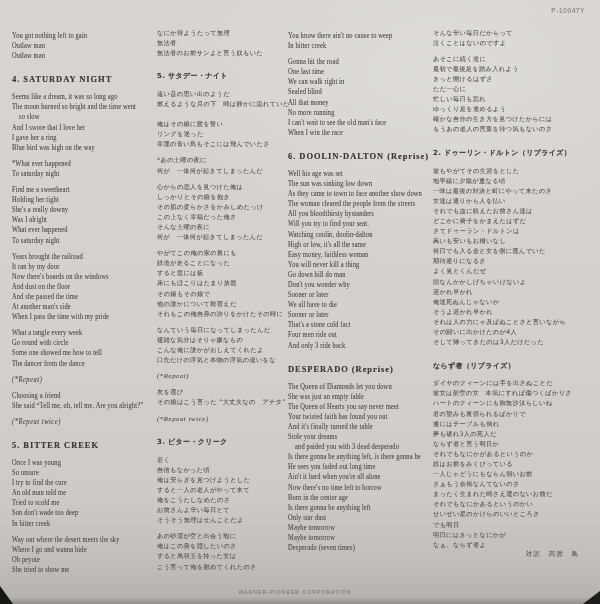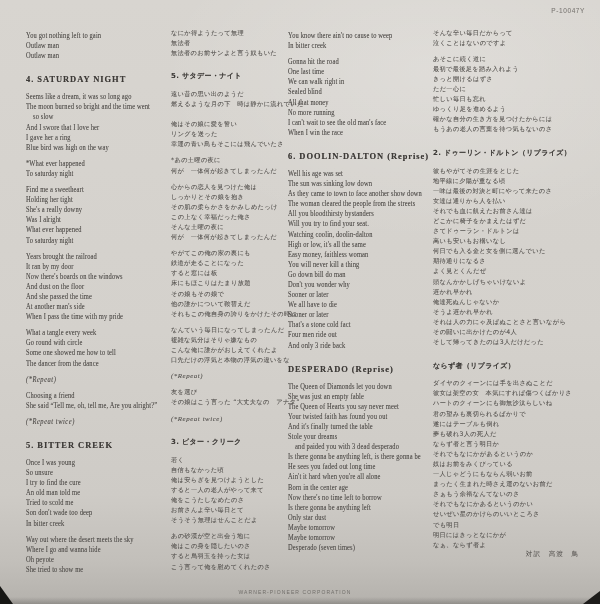--- a/index.html
+++ b/index.html
@@ -8,21 +8,21 @@
 
   .paper {
     position:absolute; inset:0;
     background:
       radial-gradient(ellipse 420px 260px at 72% 12%, rgba(255,255,255,.20), rgba(255,255,255,0) 65%),
       linear-gradient(180deg, #d8d5d0 0%, #d4d1cc 55%, #cecbc6 82%, #c2bfba 93%, #b4b1ac 100%);
     overflow:hidden;
   }
 
   .col { position:absolute; top:28px; }
-  .col1 { left:26px;  width:286px; }
+  .col1 { left:12px;  width:286px; }
   .col2 { left:288px; width:294px; }
 
   .block { position:relative; }
   .block + .block { margin-top:6px; }
   .block.heading { margin-top:13px; margin-bottom:6px; height:12px; line-height:12px; }
 
   .row { position:relative; height:10.1px; line-height:10.1px; }
 
   .en {
     display:inline-block; transform:scaleX(.9); transform-origin:left center;
@@ -190,22 +190,22 @@
         <div class="row"><span class="en">The Queen of Diamonds let you down</span><span class="ja">ダイヤのクィーンには手を出さぬことだ</span></div>
         <div class="row"><span class="en">She was just an empty fable</span><span class="ja">彼女は架空の女　本気にすれば傷つくばかりさ</span></div>
         <div class="row"><span class="en">The Queen of Hearts you say never meet</span><span class="ja">ハートのクィーンにも御無沙汰らしいね</span></div>
         <div class="row"><span class="en">Your twisted faith has found you out</span><span class="ja">君の望みも裏切られるばかりで</span></div>
         <div class="row"><span class="en">And it's finally turned the table</span><span class="ja">遂にはテーブルも倒れ</span></div>
         <div class="row"><span class="en">Stole your dreams</span><span class="ja">夢も破れ3人の死人だ</span></div>
         <div class="row"><span class="en">    and paided you with 3 dead desperado</span><span class="ja">ならず者と言う明日か</span></div>
         <div class="row"><span class="en">Is there gonna be anything left, is there gonna be</span><span class="ja">それでもなにかがあるというのか</span></div>
         <div class="row"><span class="en">He sees you faded out long time</span><span class="ja">奴はお前をみくびっている</span></div>
         <div class="row"><span class="en">Ain't it hard when you're all alone</span><span class="ja">一人じゃどうにもならん弱いお前</span></div>
+        <div class="row"><span class="en">Now there's no time left to borrow</span><span class="ja">さぁもう余裕なんてないのさ</span></div>
         <div class="row"><span class="en">Born in the center age</span><span class="ja">まったく生まれた時さえ運のないお前だ</span></div>
-        <div class="row"><span class="en">Now there's no time left to borrow</span><span class="ja">さぁもう余裕なんてないのさ</span></div>
         <div class="row"><span class="en">Is there gonna be anything left</span><span class="ja">それでもなにかあるというのかい</span></div>
         <div class="row"><span class="en">Only star dust</span><span class="ja">せいぜい星のかけらのいいところさ</span></div>
         <div class="row"><span class="en">Maybe tomorrow</span><span class="ja">でも明日</span></div>
         <div class="row"><span class="en">Maybe tomorrow</span><span class="ja">明日にはきっとなにかが</span></div>
         <div class="row"><span class="en">Desperado (seven times)</span><span class="ja">なぁ、ならず者よ</span></div>
       </div>
     </div>
 
   <div class="credit">対訳　高渡　鳥</div>
 

